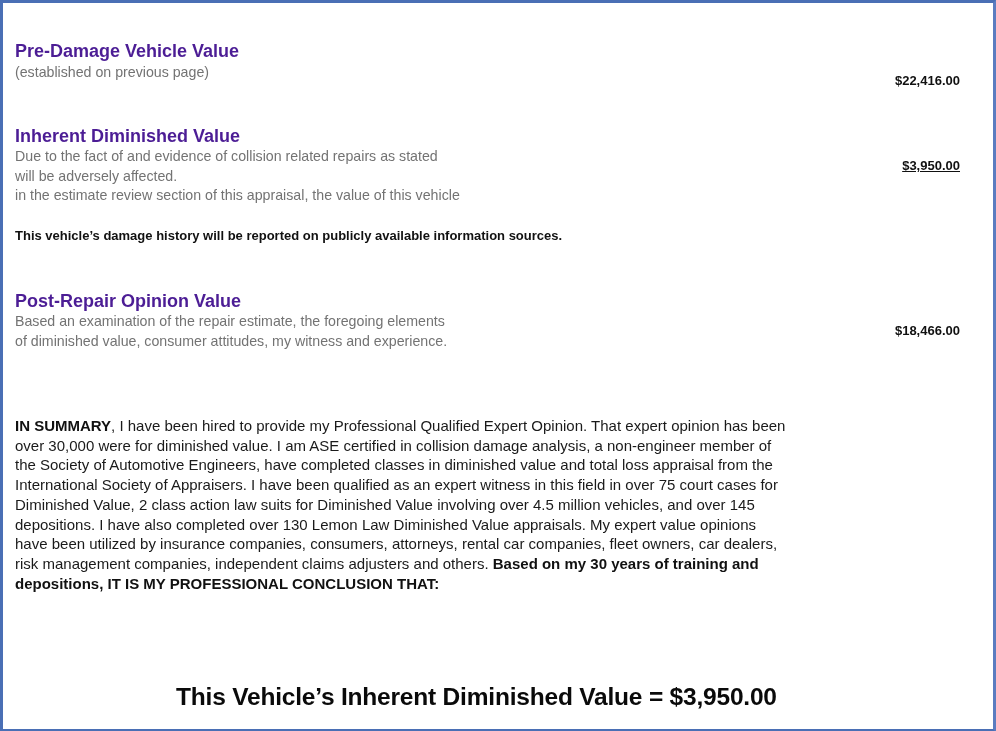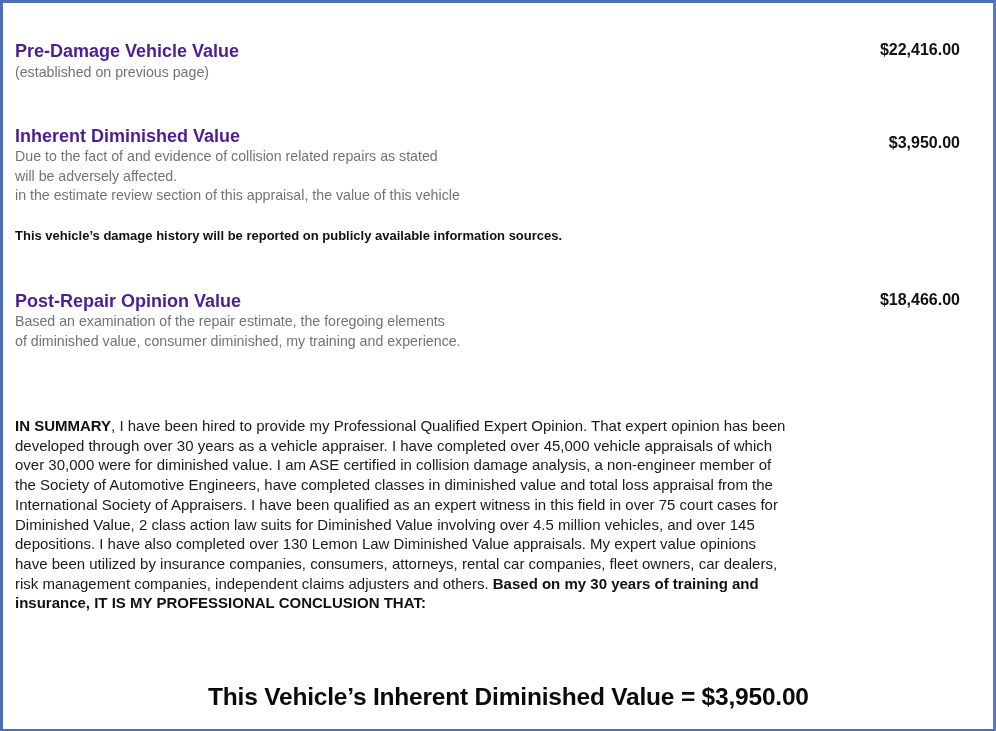--- a/index.html
+++ b/index.html
@@ -35,24 +35,25 @@
       white-space: nowrap;
     }
     .desc {
       font-size: 14.2px;
       line-height: 19.5px;
       color: #737373;
       white-space: nowrap;
     }
     .amount {
       font-weight: bold;
-      font-size: 16px;
+      font-size: 13px;
       color: #111;
       text-align: right;
       white-space: nowrap;
+      margin-top: 32px;
     }
     .notice {
       font-weight: bold;
       font-size: 13px;
       color: #111;
       white-space: nowrap;
     }
     .summary {
       font-size: 15px;
       line-height: 19.7px;
@@ -79,38 +80,37 @@
   <div class="heading">Pre-Damage Vehicle Value</div>
   <div class="desc" style="margin-top:1px;">(established on previous page)</div>
   <div class="amount abs" style="right:0; top:0;">$22,416.00</div>
 </div>
 
 <div class="abs" style="left:15px; top:126px; width:945px;">
   <div class="heading">Inherent Diminished Value</div>
   <div class="desc" style="line-height:19.5px;">Due to the fact of and evidence of collision related repairs as stated</div>
   <div class="desc" style="line-height:19.5px;">will be adversely affected.</div>
   <div class="desc" style="line-height:19.5px;">in the estimate review section of this appraisal,  the value of this vehicle</div>
-  <div class="amount abs" style="right:0; top:8px;">$3,950.00</div>
+  <div class="amount abs" style="right:0; top:0;text-decoration:underline;">$3,950.00</div>
 </div>
 
 <div class="notice abs" style="left:15px; top:228px;">This vehicle’s damage history will be reported on publicly available information sources.</div>
 
 <div class="abs" style="left:15px; top:291px; width:945px;">
   <div class="heading">Post-Repair Opinion Value</div>
   <div class="desc">Based an examination of the repair estimate, the foregoing elements</div>
-  <div class="desc">of diminished value, consumer diminished, my training and experience.</div>
+  <div class="desc">of diminished value, consumer attitudes, my witness and experience.</div>
   <div class="amount abs" style="right:0; top:0;">$18,466.00</div>
 </div>
 
 <div class="summary abs" style="left:15px; top:416px; width:975px;">
   <span class="line"><b>IN SUMMARY</b><span>, I have been hired to provide my Professional Qualified Expert Opinion.  That expert opinion has been</span></span>
-  <span class="line">developed through over 30 years as a vehicle appraiser. I have completed over 45,000 vehicle appraisals of which</span>
   <span class="line">over 30,000 were for diminished value.  I am ASE certified in collision damage analysis, a non-engineer member of</span>
   <span class="line">the Society of Automotive Engineers, have completed classes in diminished value and total loss appraisal from the</span>
   <span class="line">International Society of Appraisers. I have been qualified as an expert witness in this field in over 75 court cases for</span>
   <span class="line">Diminished Value, 2 class action law suits for Diminished Value involving over 4.5 million vehicles, and over 145</span>
   <span class="line">depositions. I have also completed over 130 Lemon Law Diminished Value appraisals.  My expert value opinions</span>
   <span class="line">have been utilized by insurance companies, consumers, attorneys, rental car companies, fleet owners, car dealers,</span>
   <span class="line"><span>risk management companies, independent claims adjusters and others.  </span><b>Based on my 30 years of training and</b></span>
-  <span class="line"><b>insurance, IT IS MY PROFESSIONAL CONCLUSION THAT:</b></span>
+  <span class="line"><b>depositions, IT IS MY PROFESSIONAL CONCLUSION THAT:</b></span>
 </div>
 
-<div class="conclusion abs" style="left:208px; top:683px;">This Vehicle’s Inherent Diminished Value = $3,950.00</div>
+<div class="conclusion abs" style="left:176px; top:683px;">This Vehicle’s Inherent Diminished Value = $3,950.00</div>
 
 </body></html>

